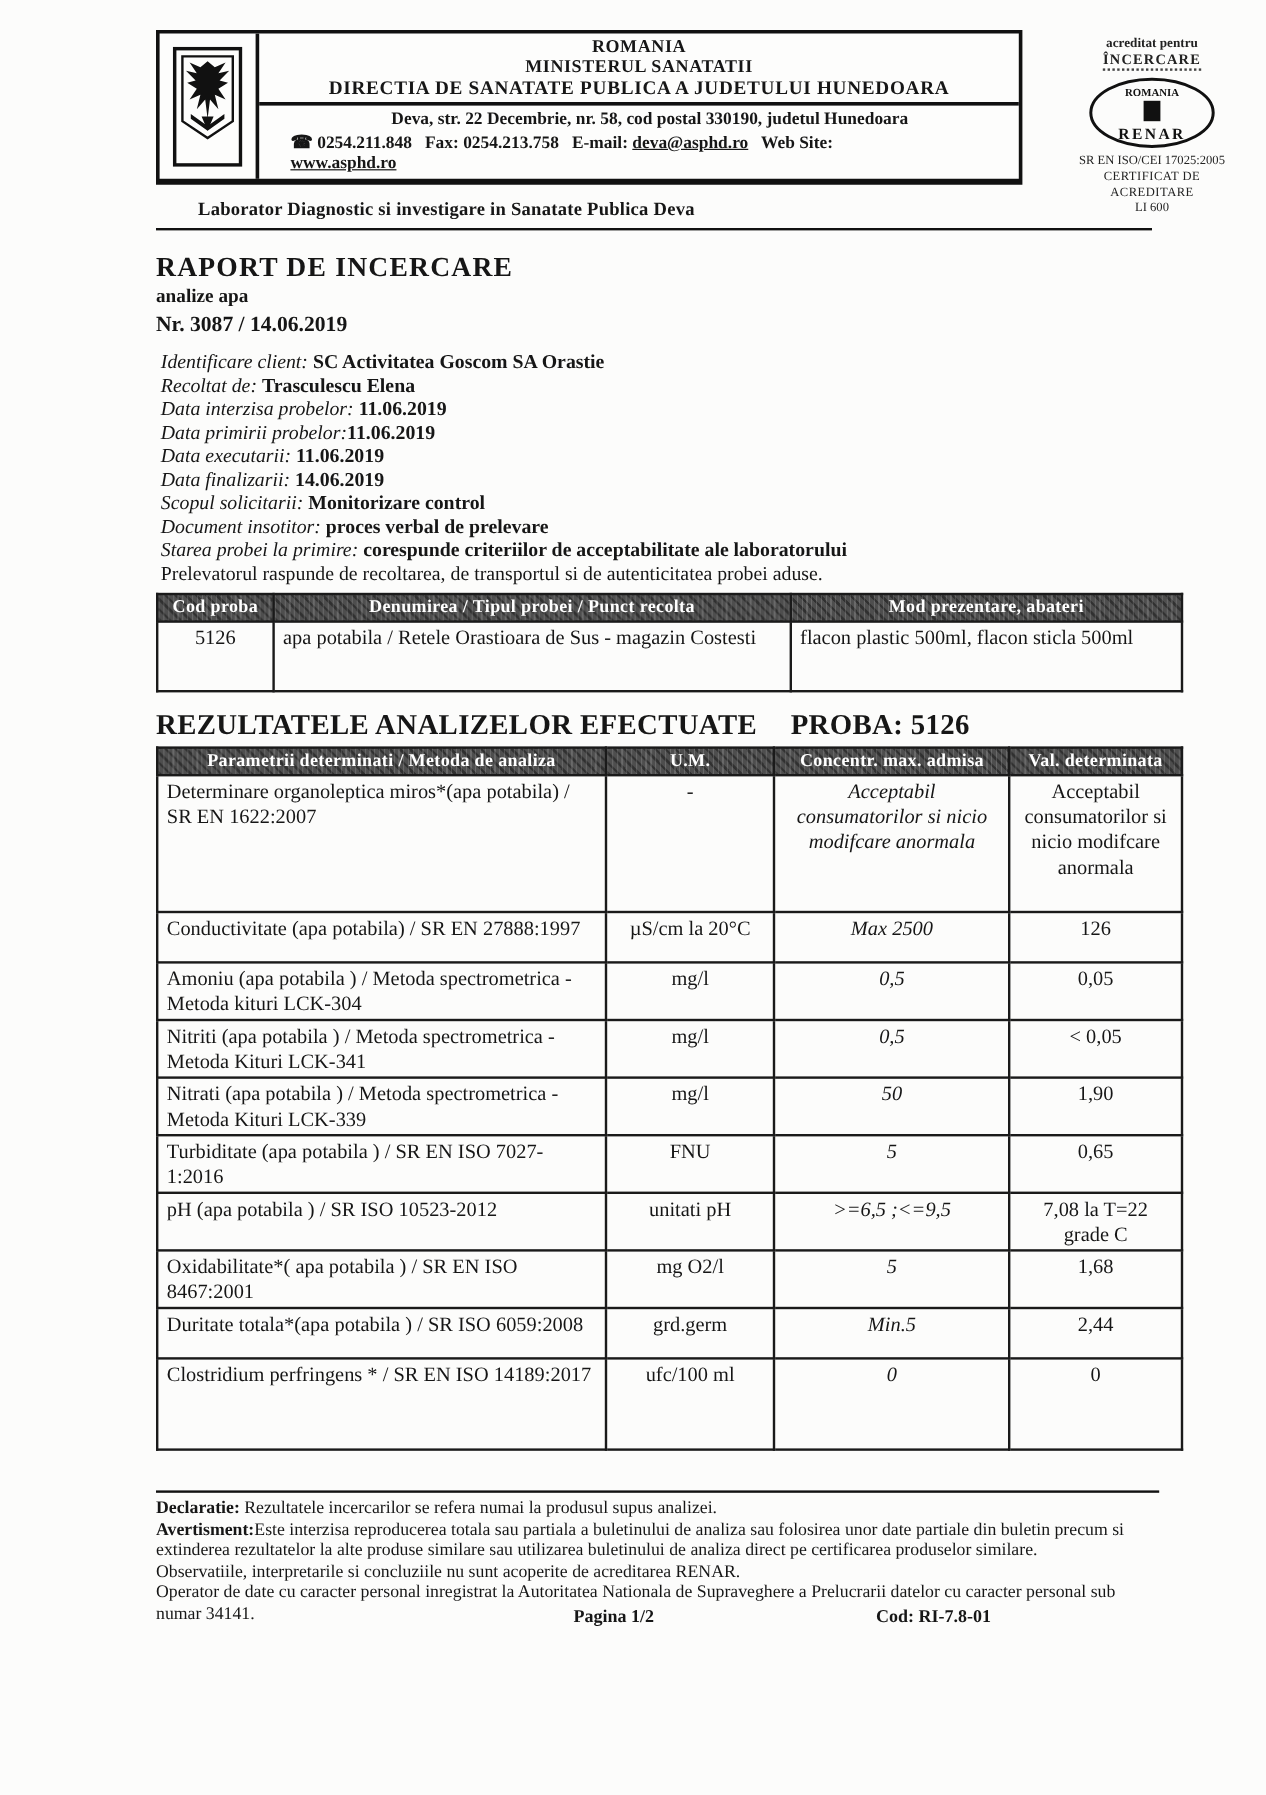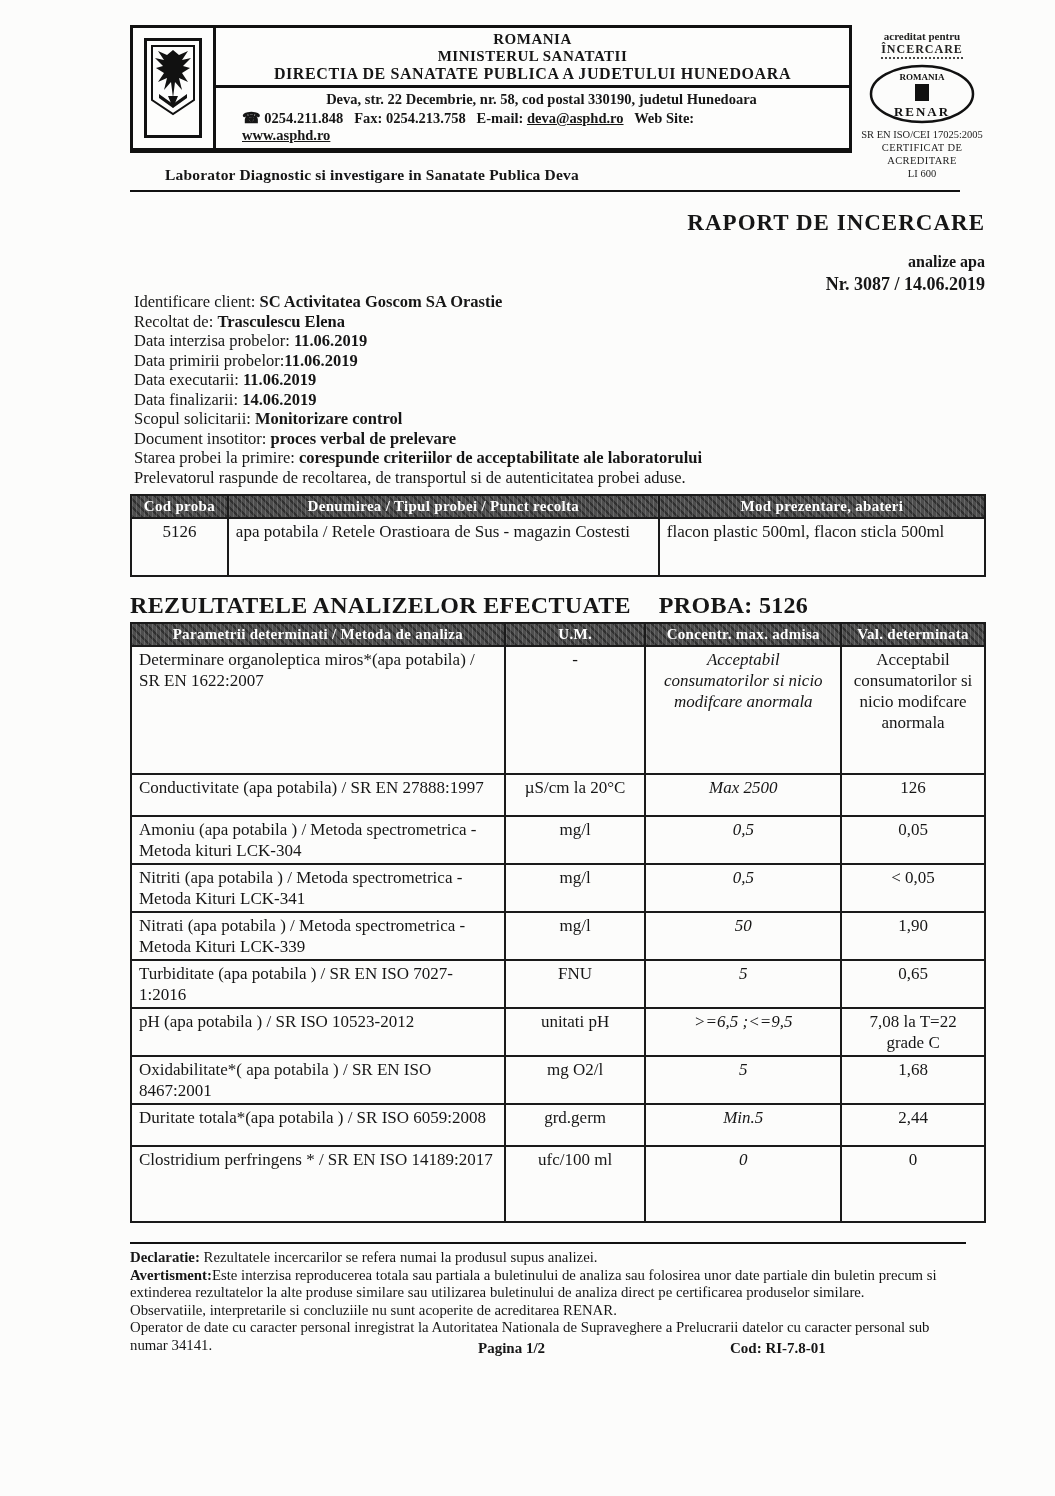--- a/index.html
+++ b/index.html
@@ -31,52 +31,52 @@
   .lh-ministry{font-size:15px;letter-spacing:.5px;}
   .lh-directorate{font-size:16px;letter-spacing:.6px;}
   .lh-bottom{padding:3px 8px 4px 26px;font-weight:bold;font-size:14.5px;}
   .lh-address{text-align:center;}
   .lh-contact{margin-top:1px;}
   .u{text-decoration:underline;}
   .phone-icon{font-size:15px;}
   
   .accred{
     position:absolute;left:853px;top:30px;width:138px;
-    text-align:center;font-size:11px;line-height:13px;color:#222;
+    text-align:center;font-size:11px;line-height:13px;color:#222;padding-left:38px;
   }
   .accred-line1{font-weight:bold;font-size:11px;}
   .accred-line2{
     font-weight:bold;font-size:12px;letter-spacing:1px;
     display:inline-block;border-bottom:2px dotted #444;padding-bottom:1px;
   }
   .renar-logo{margin:4px auto 3px auto;display:block;}
   .accred-std{font-size:10.5px;margin-top:2px;}
   .accred-cert{font-size:10.5px;letter-spacing:.4px;}
   .accred-num{font-size:10.5px;}
   
   .lab-name{
     position:absolute;left:132px;top:166px;
     font-weight:bold;font-size:15.5px;letter-spacing:.2px;margin-left:33px;
   }
   .lab-rule{
     position:absolute;left:130px;top:190px;width:830px;
     border-top:2.5px solid #111;
   }
   .title-block{
-    position:absolute;left:130px;top:210px;width:855px;text-align:right;
+    position:absolute;left:130px;top:210px;width:855px;text-align:left;
   }
   .doc-title{font-size:23px;font-weight:bold;letter-spacing:1px;}
-  .doc-subtitle{font-size:16px;font-weight:bold;margin-top:17px;}
+  .doc-subtitle{font-size:16px;font-weight:bold;margin-top:3px;}
   .doc-number{font-size:18px;font-weight:bold;margin-top:3px;}
   
   .client-block{
     position:absolute;left:134px;top:292px;width:840px;
     font-size:16.5px;line-height:19.5px;
   }
-  .ci-label{font-weight:normal;}
+  .ci-label{font-weight:normal;font-style:italic;}
   .ci-value{font-weight:bold;}
   .ci-note{font-weight:normal;}
   
   table{border-collapse:collapse;}
   .sample-table{
     position:absolute;left:130px;top:494px;width:856px;
     font-size:17px;
   }
   .results-table{
     position:absolute;left:130px;top:622px;width:856px;
@@ -92,21 +92,21 @@
     background-color:#4e4e4e;
     background-image:
       repeating-linear-gradient(90deg, rgba(255,255,255,.16) 0 1px, rgba(255,255,255,0) 1px 4px),
       repeating-linear-gradient(45deg, rgba(0,0,0,.38) 0 2px, rgba(0,0,0,0) 2px 6px);
     color:#fff;font-weight:bold;text-align:center;
     font-size:15px;letter-spacing:.3px;
     padding-top:5px;padding-bottom:5px;
   }
   .cell-center{text-align:center;}
   .cell-italic{font-style:italic;text-align:center;}
-  .row-tall{height:128px;margin-left:17px;}
+  .row-tall{height:114px;margin-left:17px;}
   .row-std{height:42px;}
   .row-last{height:76px;}
   .results-table td{line-height:21px;}
   .sample-table td{line-height:22px;height:52px;}
   .results-heading{
     position:absolute;left:130px;top:592px;
     font-size:24px;font-weight:bold;letter-spacing:.3px;
   }
   .results-heading .gap{display:inline-block;width:28px;}
   

